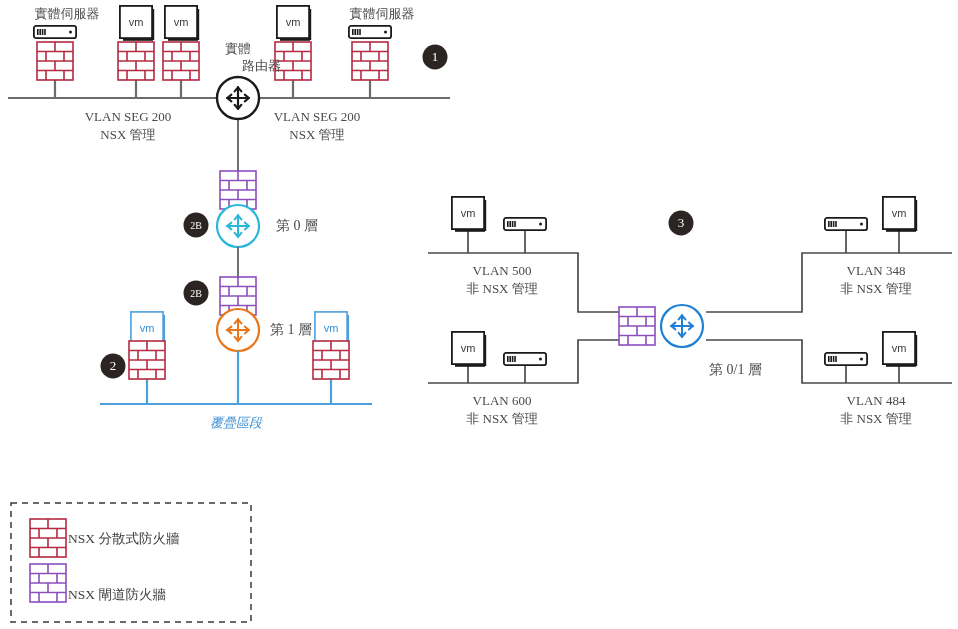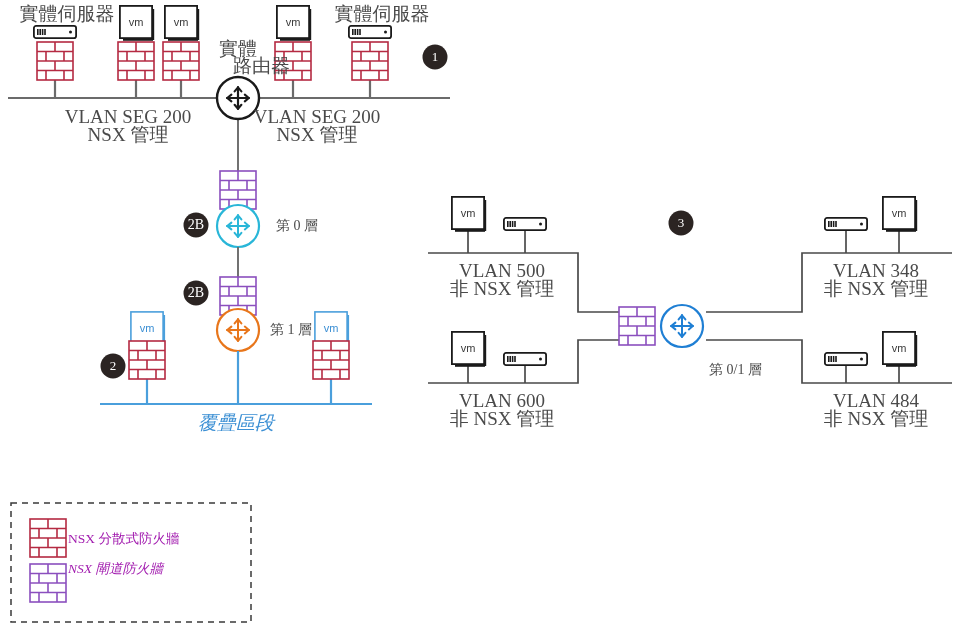--- a/index.html
+++ b/index.html
@@ -22,21 +22,21 @@
   svg.layer {
     position: absolute;
     top: 0;
     left: 0;
     width: 958px;
     height: 629px;
   }
   .lbl {
     position: absolute;
     font-family: "Liberation Serif", "DejaVu Serif", serif;
-    font-size: 19px;
+    font-size: 13px;
     color: #4a4a4a;
     line-height: 17px;
     white-space: nowrap;
     text-align: center;
   }
   .lbl.ctr { transform: translateX(-50%); }
   .lbl-blue { color: #3b8fd4; }
   .vm-text {
     position: absolute;
     font-family: "Liberation Sans", "DejaVu Sans", sans-serif;
@@ -48,27 +48,27 @@
   .vm-text.blue { color: #3b8fd4; }
   .badge-text {
     position: absolute;
     font-family: "Liberation Serif", "DejaVu Serif", serif;
     font-size: 13px;
     color: #ffffff;
     transform: translate(-50%, -50%);
     white-space: nowrap;
   }
   .badge-text.small {
-    font-size: 14px;
+    font-size: 10px;
   }
   .legend-text {
     position: absolute;
     font-family: "Liberation Serif", "DejaVu Serif", serif;
     font-size: 13.5px;
-    color: #a21caf;
+    color: #404040;
     white-space: nowrap;
   }
   .tier-text {
     position: absolute;
     font-family: "Liberation Serif", "DejaVu Serif", serif;
     font-size: 14px;
     color: #4a4a4a;
     white-space: nowrap;
     transform: translateY(-50%);
   }
@@ -322,15 +322,15 @@
   <div class="vm-text" style="left:899px; top:213px;">vm</div>
   <div class="vm-text" style="left:899px; top:348px;">vm</div>
 
   <div class="badge-text" style="left:435px; top:57px;">1</div>
   <div class="badge-text" style="left:681px; top:223px;">3</div>
   <div class="badge-text small" style="left:196px; top:225px;">2B</div>
   <div class="badge-text small" style="left:196px; top:293px;">2B</div>
   <div class="badge-text" style="left:113px; top:366px;">2</div>
 
   <div class="legend-text" style="left:68px; top:530px;">NSX 分散式防火牆</div>
-  <div class="legend-text" style="left:68px; top:560px;font-style:italic;">NSX 閘道防火牆</div>
+  <div class="legend-text" style="left:68px; top:586px;">NSX 閘道防火牆</div>
 
 </div>
 
 </body></html>

